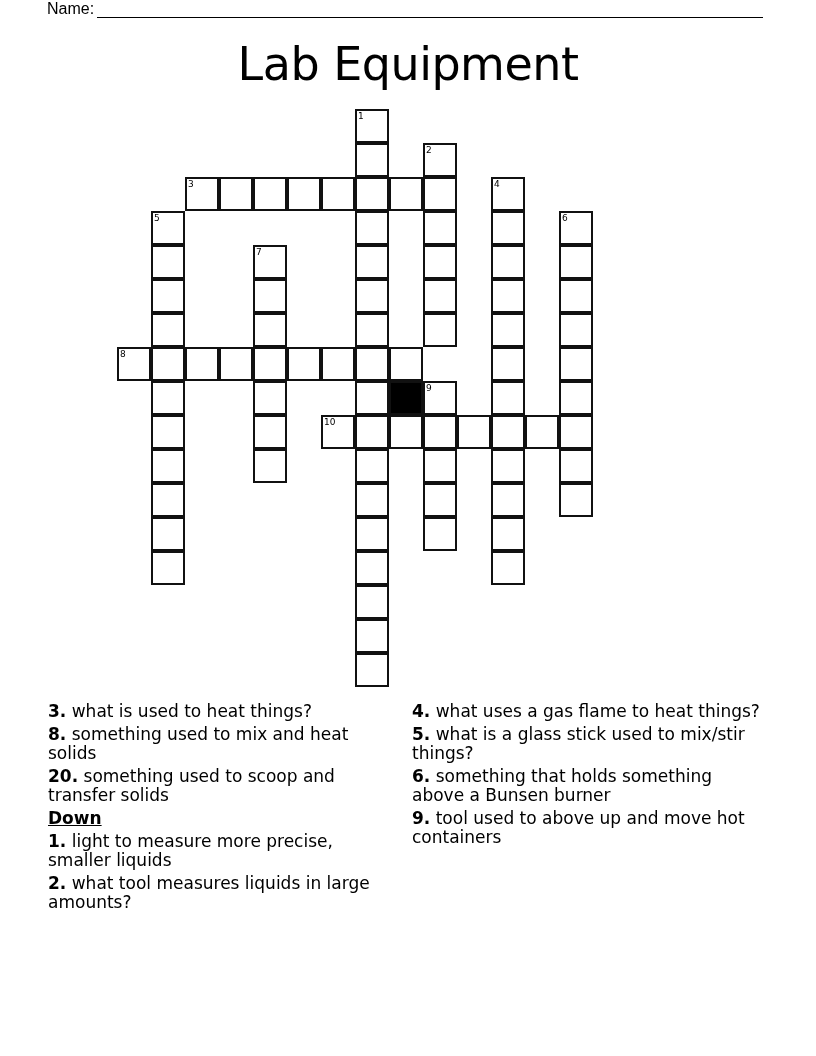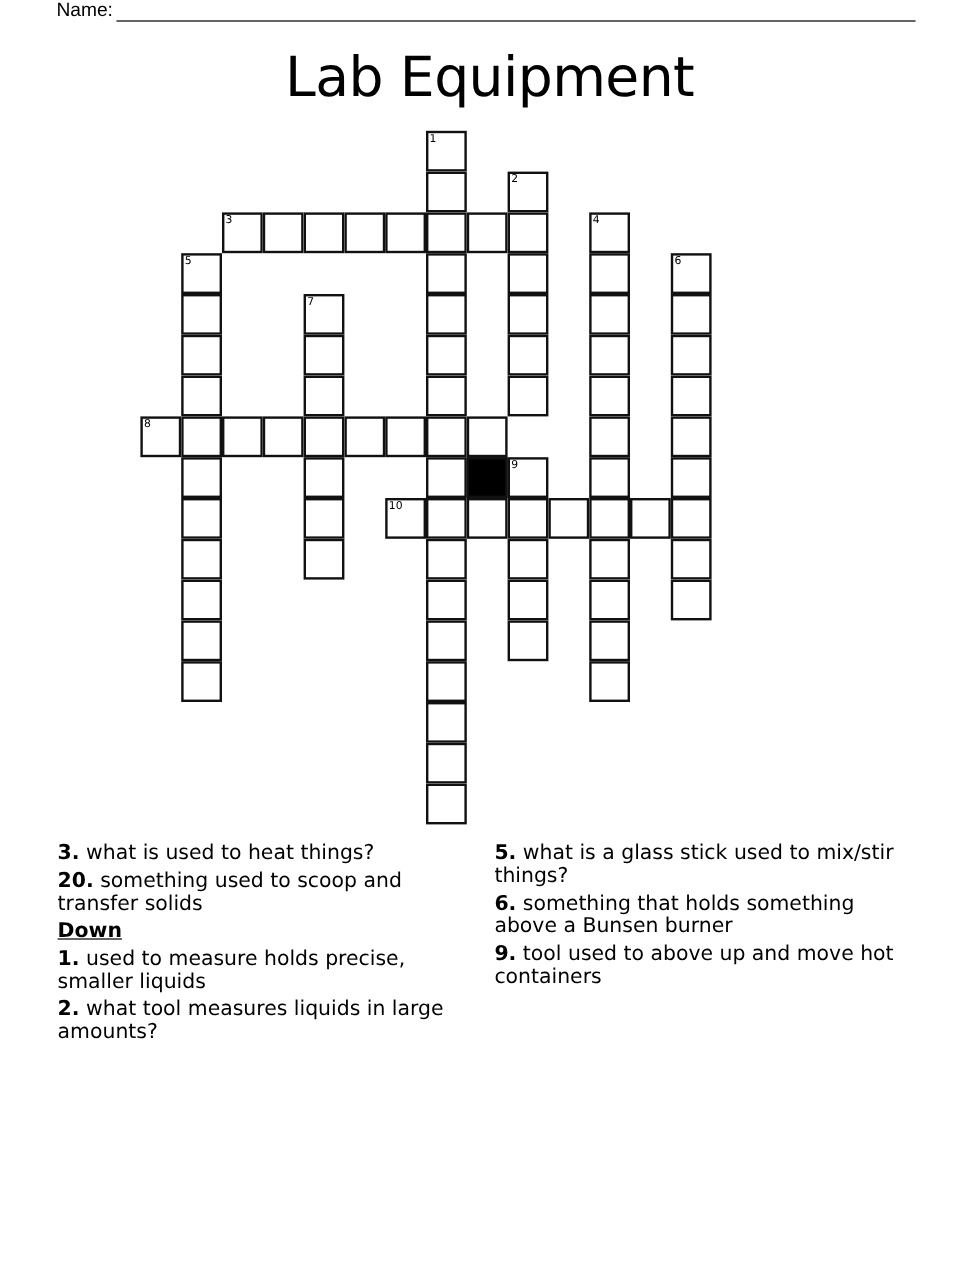--- a/index.html
+++ b/index.html
@@ -130,23 +130,25 @@
       <span class="num">10</span>
     </div>
     <div class="cell" style="left: 390px; top: 416px;"></div>
     <div class="cell" style="left: 458px; top: 416px;"></div>
     <div class="cell" style="left: 526px; top: 416px;"></div>
     <div class="cell black" style="left: 390px; top: 382px;"></div>
   </div>
 
 <div class="clues left">
   <div class="clue"><span class="n">3.</span> <span>what is used to heat things?</span></div>
+  <div class="clue"><span class="n">8.</span> <span>something used to mix and heat solids</span></div>
   <div class="clue"><span class="n">20.</span> <span>something used to scoop and transfer solids</span></div>
   <span class="heading">Down</span>
-  <div class="clue"><span class="n">1.</span> <span>used to measure holds precise, smaller liquids</span></div>
+  <div class="clue"><span class="n">1.</span> <span>light to measure more precise, smaller liquids</span></div>
   <div class="clue"><span class="n">2.</span> <span>what tool measures liquids in large amounts?</span></div>
 </div>
 
 <div class="clues right">
+  <div class="clue"><span class="n">4.</span> <span>what uses a gas flame to heat things?</span></div>
   <div class="clue"><span class="n">5.</span> <span>what is a glass stick used to mix/stir things?</span></div>
   <div class="clue"><span class="n">6.</span> <span>something that holds something above a Bunsen burner</span></div>
   <div class="clue"><span class="n">9.</span> <span>tool used to above up and move hot containers</span></div>
 </div>
 
 </body></html>

